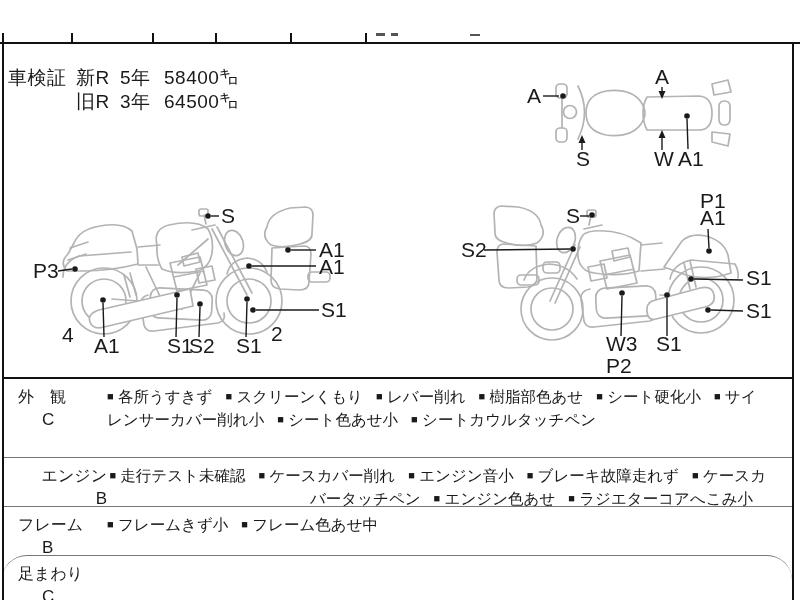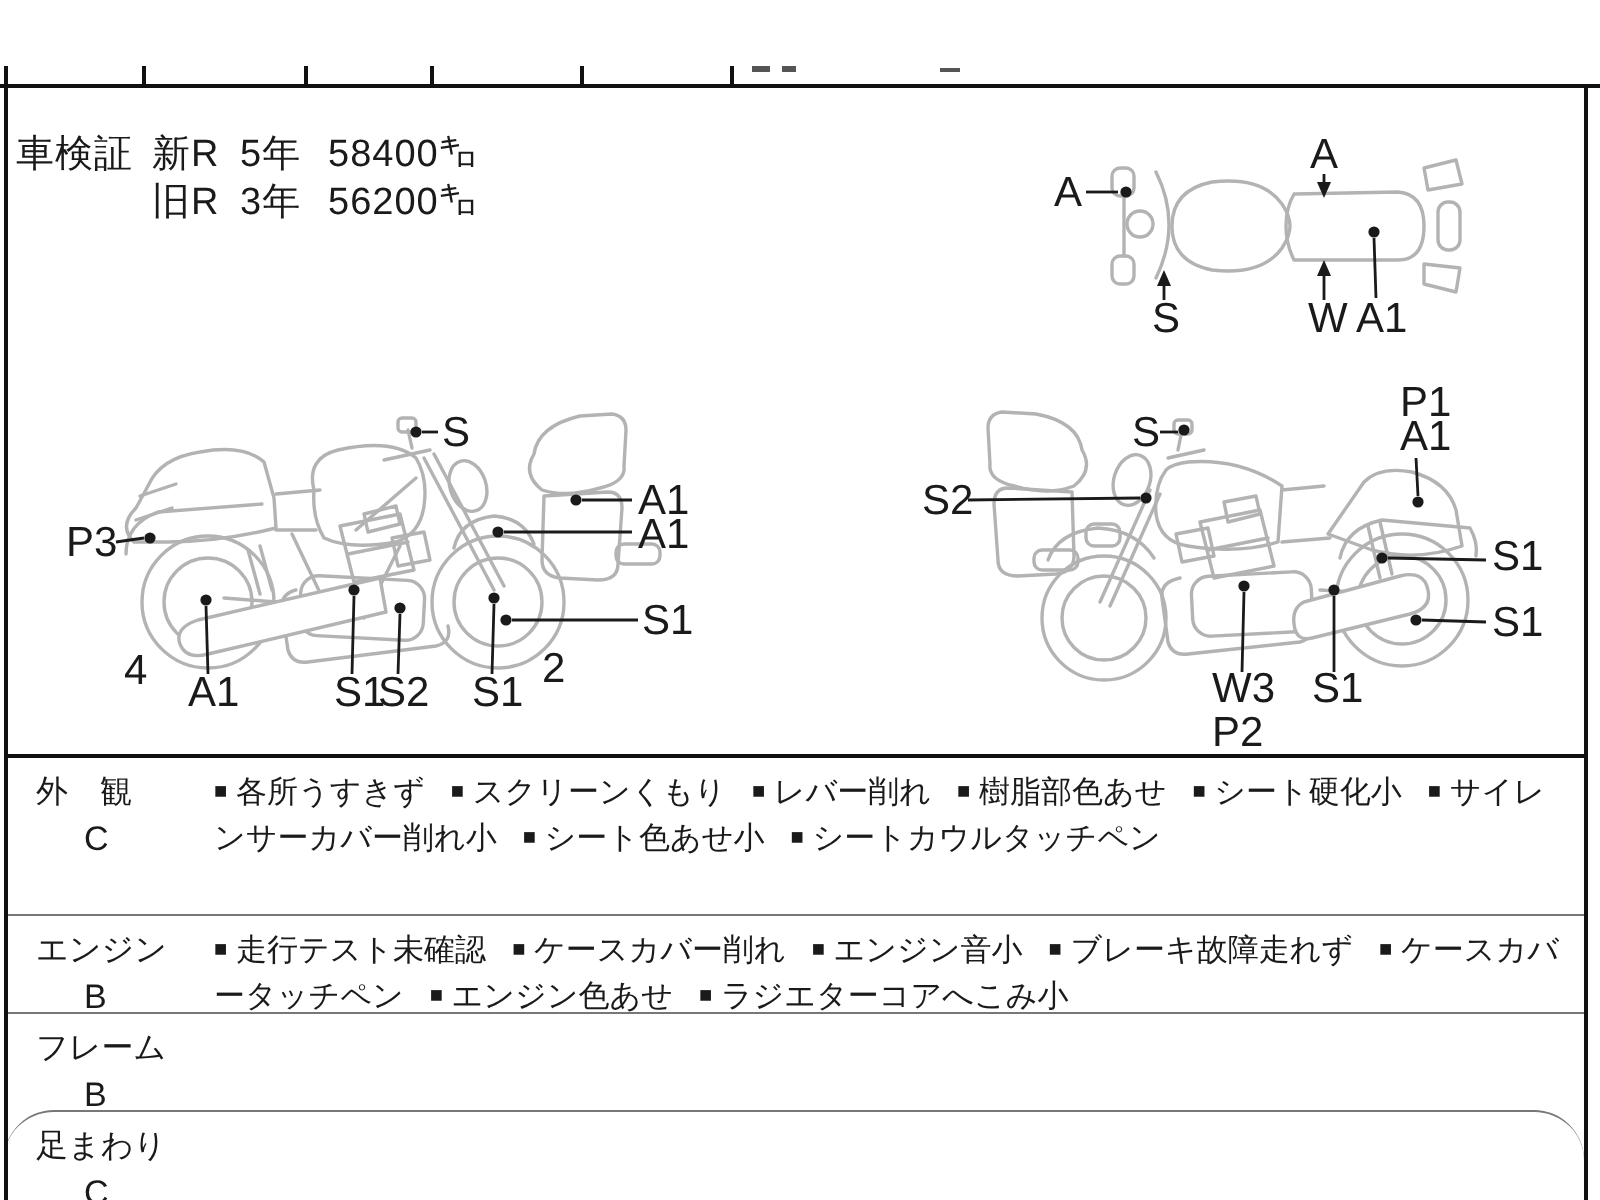--- a/index.html
+++ b/index.html
@@ -19,21 +19,21 @@
   .lead{stroke:#1a1a1a;stroke-width:1.4;fill:none;}
   .dot{fill:#1a1a1a;stroke:none;}
   
   #assess{position:absolute;left:2px;top:344px;width:790px;}
   .arow{position:relative;box-sizing:border-box;border-top:1px solid #777;
         display:flex;align-items:flex-start;}
   .arow.first{border-top:2px solid #111;}
   .catcol{width:105px;flex:0 0 105px;padding:6px 0 0 16px;box-sizing:border-box;
           font-size:16px;line-height:23px;}
   .grade{display:block;padding-left:24px;font-size:17px;}
-  .items{flex:1;padding:6px 10px 0 0;font-size:15.5px;line-height:23px;}
+  .items{flex:1;padding:6px 26px 0 0;font-size:15.5px;line-height:23px;}
   .it{margin-right:13px;}
   .blt{font-size:11px;vertical-align:2px;}
 </style>
 </head>
 <body>
 
 <div id="page">
 
   <div class="absline" style="left:0;top:9px;width:800px;height:2px;"></div>
   <div class="absline" style="left:71px;top:0;width:2px;height:9px;"></div>
@@ -48,21 +48,21 @@
   <div class="absline" style="left:792px;top:9px;width:2px;height:591px;z-index:5;"></div>
 
   <div id="kensho">
     <span>車検証</span>
     <span>新R</span>
     <span>5年</span>
     <span>58400㌔</span>
     <span></span>
     <span>旧R</span>
     <span>3年</span>
-    <span>56200㌔</span>
+    <span>64500㌔</span>
   </div>
 
   <svg style="left:505px;top:20px;" width="295" height="130" viewBox="505 20 295 130">
     <g class="art">
       <rect x="556" y="51" width="11" height="14" rx="4"></rect>
       <rect x="556" y="95" width="11" height="14" rx="4"></rect>
       <line x1="562" y1="65" x2="562" y2="95"></line>
       <circle cx="570" cy="79" r="6.5"></circle>
       <path d="M 578,53 Q 591,79 578,106"></path>
       <path d="M 586,80 Q 586,62 606,58 Q 631,55 641,69 Q 645,75 645,80 Q 645,85 641,91 Q 631,105 606,102 Q 586,98 586,80 Z"></path>
@@ -216,32 +216,33 @@
   </svg>
 
   <div id="assess">
     <div class="arow first" style="height:80px;">
       <div class="catcol">
         <span>外　観</span>
         <span class="grade">C</span>
       </div>
       <div class="items"><span class="it"><span class="blt">■</span>&nbsp;各所うすきず</span><span class="it"><span class="blt">■</span>&nbsp;スクリーンくもり</span><span class="it"><span class="blt">■</span>&nbsp;レバー削れ</span><span class="it"><span class="blt">■</span>&nbsp;樹脂部色あせ</span><span class="it"><span class="blt">■</span>&nbsp;シート硬化小</span><span class="it"><span class="blt">■</span>&nbsp;サイレンサーカバー削れ小</span><span class="it"><span class="blt">■</span>&nbsp;シート色あせ小</span><span class="it"><span class="blt">■</span>&nbsp;シートカウルタッチペン</span></div>
     </div>
-    <div class="arow" style="height:49px;">
+    <div class="arow" style="height:49px;text-align:right;">
       <div class="catcol">
         <span>エンジン</span>
         <span class="grade">B</span>
       </div>
       <div class="items"><span class="it"><span class="blt">■</span>&nbsp;走行テスト未確認</span><span class="it"><span class="blt">■</span>&nbsp;ケースカバー削れ</span><span class="it"><span class="blt">■</span>&nbsp;エンジン音小</span><span class="it"><span class="blt">■</span>&nbsp;ブレーキ故障走れず</span><span class="it"><span class="blt">■</span>&nbsp;ケースカバータッチペン</span><span class="it"><span class="blt">■</span>&nbsp;エンジン色あせ</span><span class="it"><span class="blt">■</span>&nbsp;ラジエターコアへこみ小</span></div>
     </div>
     <div class="arow" style="height:49px;">
       <div class="catcol">
         <span>フレーム</span>
         <span class="grade">B</span>
       </div>
+      <div class="items"><span class="it"><span class="blt">■</span>&nbsp;フレームきず小</span><span class="it"><span class="blt">■</span>&nbsp;フレーム色あせ中</span></div>
     </div>
     <div class="arow" style="height:78px;border-radius:25px;">
       <div class="catcol">
         <span>足まわり</span>
         <span class="grade">C</span>
       </div>
     </div>
   </div>
 
 </div>

